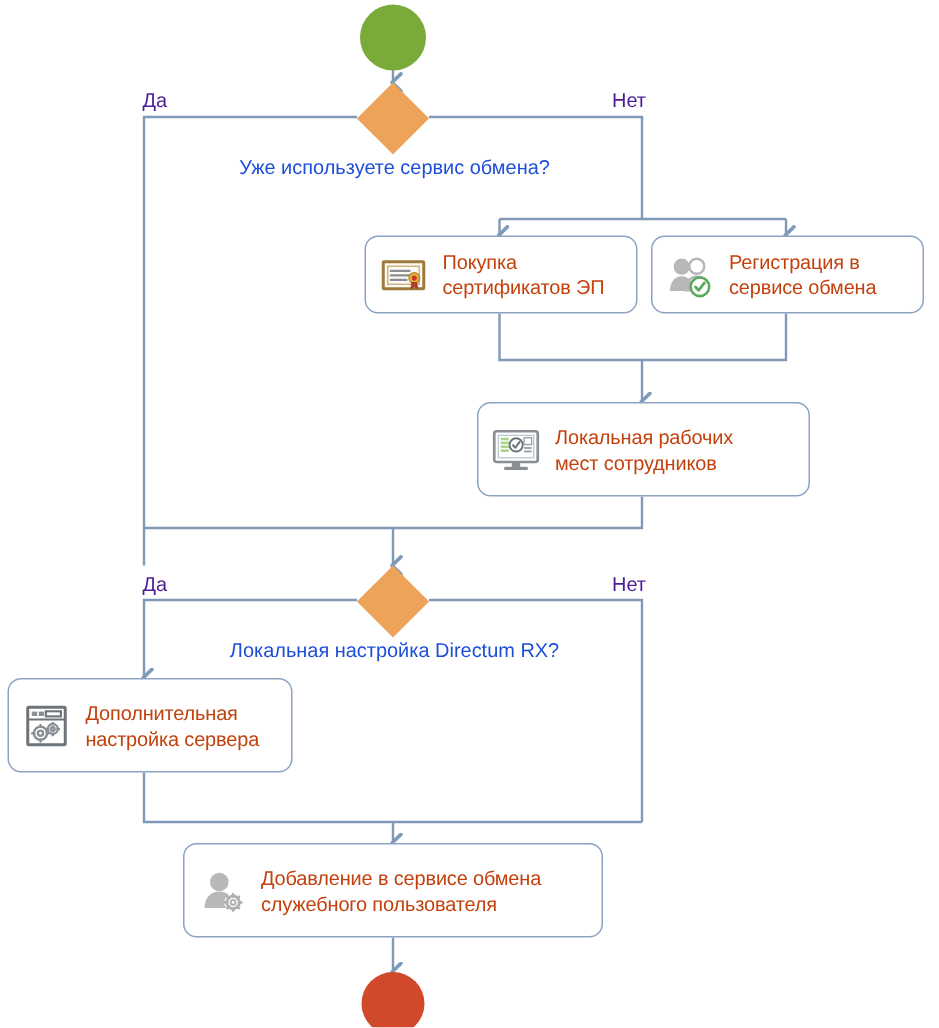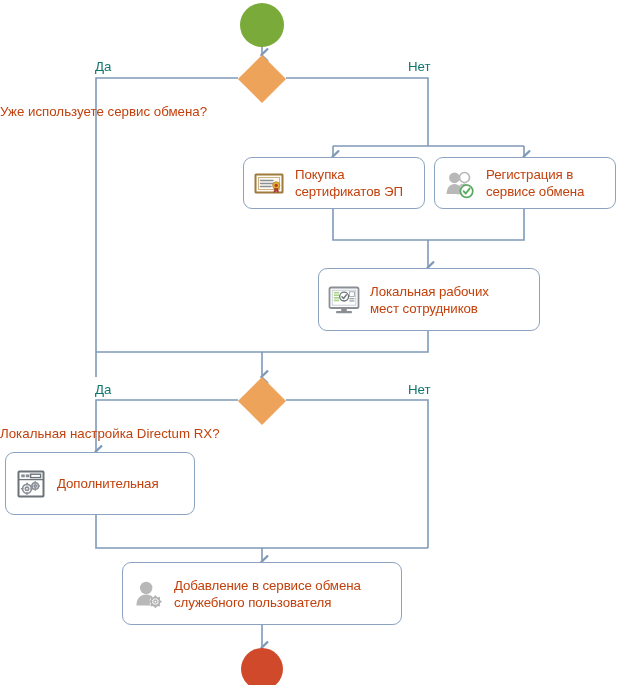--- a/index.html
+++ b/index.html
@@ -61,28 +61,29 @@
     flex: 0 0 auto;
     width: 34px;
     height: 34px;
     display: block;
   }
 
   
   .edge-label {
     position: absolute;
     font-size: 13.3px;
-    color: #0f766e;
+    color: #4c1d95;
     white-space: nowrap;
   }
   .diamond-caption {
     position: absolute;
     font-size: 13.3px;
-    color: #c2410c;
+    color: #1d4ed8;
     white-space: nowrap;
+    text-align: center;
   }
 </style>
 </head>
 <body>
 
 <div id="canvas">
 
   <svg class="wires" viewBox="0 0 626 685" xmlns="http://www.w3.org/2000/svg">
     <defs>
       <marker id="arrow" markerWidth="9" markerHeight="9" refX="4.2" refY="4.2" orient="auto" markerUnits="strokeWidth">
@@ -218,21 +219,21 @@
         <line x1="13" y1="16.3" x2="13" y2="17.6"></line>
         <line x1="13" y1="26" x2="13" y2="27.3"></line>
         <line x1="7.5" y1="21.8" x2="8.8" y2="21.8"></line>
         <line x1="17.2" y1="21.8" x2="18.5" y2="21.8"></line>
         <line x1="21.2" y1="14.9" x2="21.2" y2="15.9"></line>
         <line x1="21.2" y1="22.1" x2="21.2" y2="23.1"></line>
         <line x1="17.1" y1="19" x2="18.1" y2="19"></line>
         <line x1="24.3" y1="19" x2="25.3" y2="19"></line>
       </g>
     </svg>
-    <div class="task-label"><span>Дополнительная</span><br></div>
+    <div class="task-label"><span>Дополнительная</span><br><span>настройка сервера</span></div>
   </div>
 
   <div class="task" style="left:122px; top:562px; width:280px; height:63px;">
     <svg class="task-icon" viewBox="0 0 34 34" xmlns="http://www.w3.org/2000/svg">
       <circle cx="15.2" cy="11" r="6.2" fill="#b8b8b8"></circle>
       <path d="M5.4,28.4 C5.4,21.2 9.8,17.4 15.2,17.4 C20.6,17.4 25,21.2 25,28.4 Z" fill="#b8b8b8"></path>
 
       <circle cx="24.4" cy="24.6" r="5.9" fill="#ffffff"></circle>
       <g fill="none" stroke="#b0b0b0" stroke-width="1.9">
         <circle cx="24.4" cy="24.6" r="4.2"></circle>

